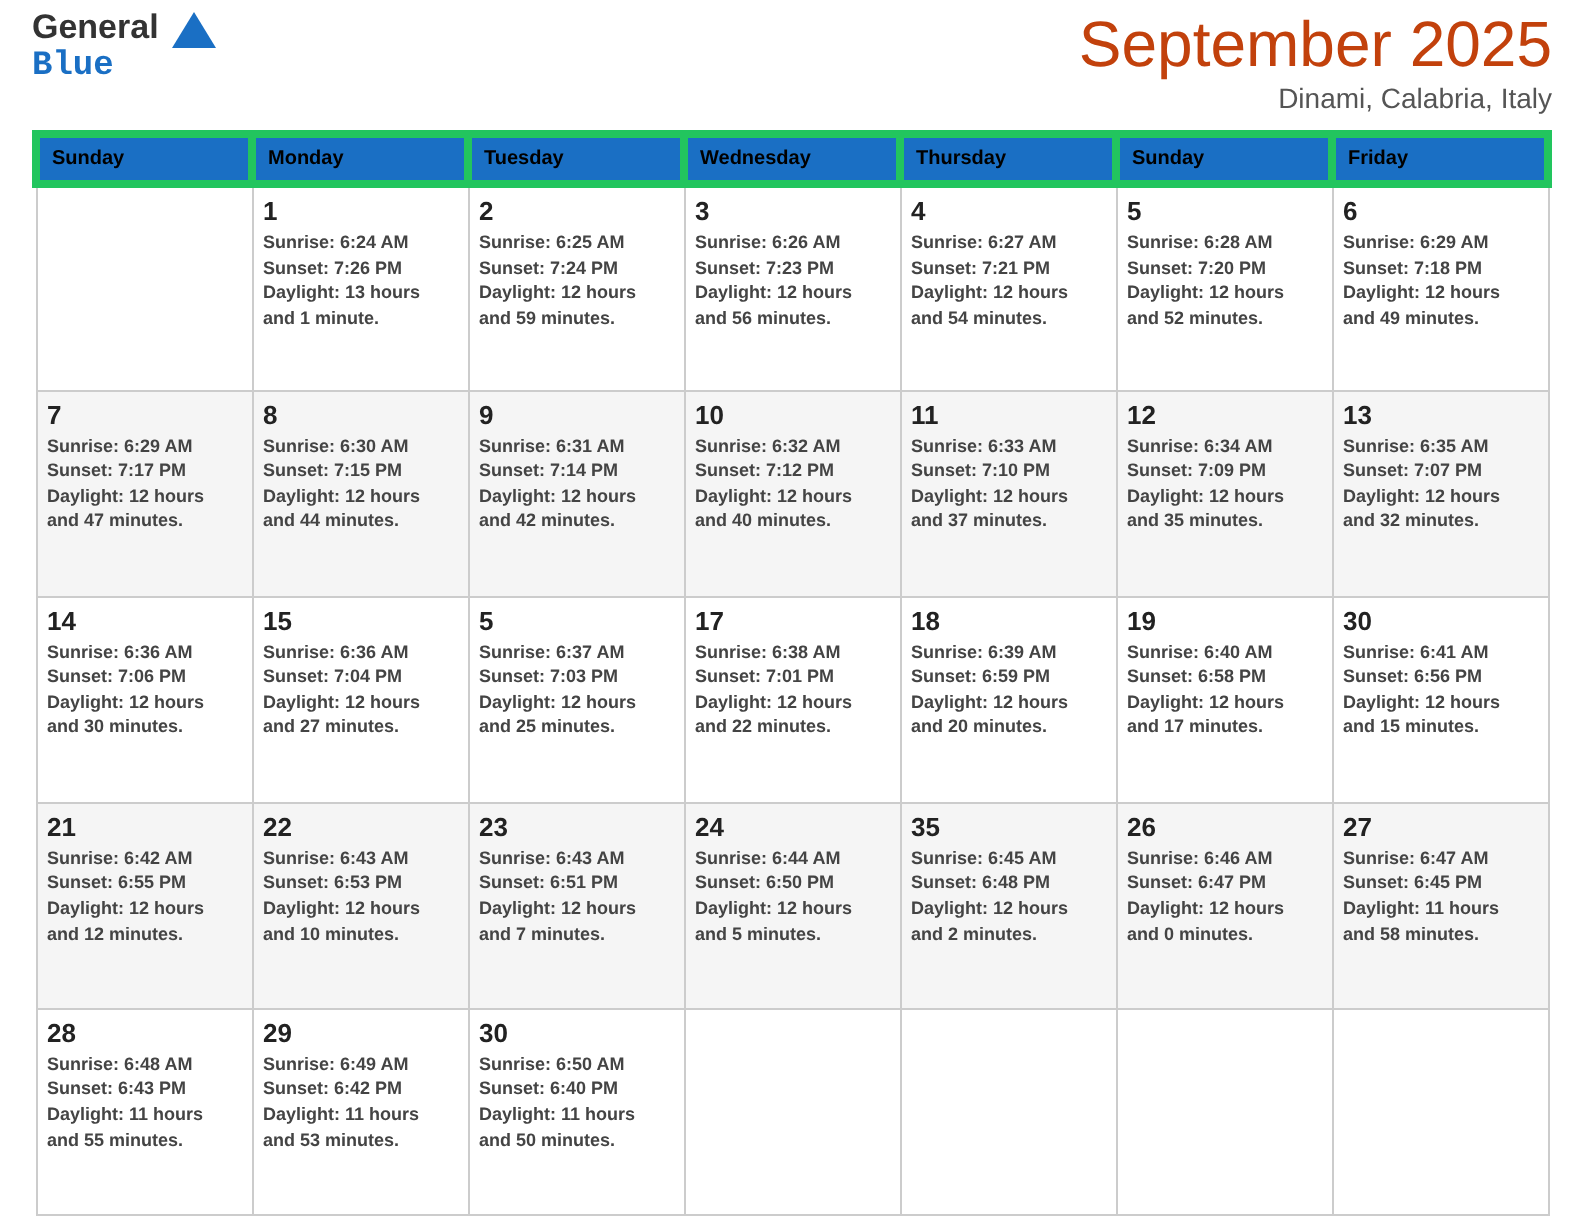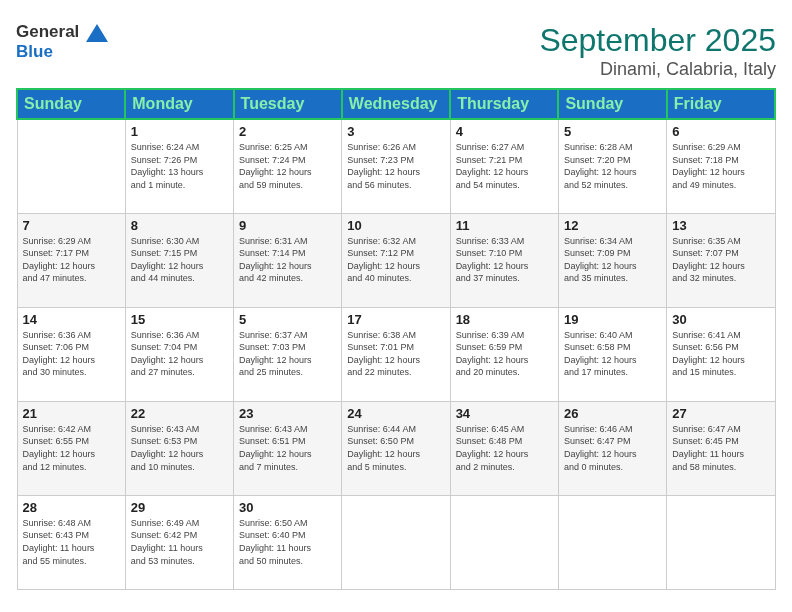--- a/index.html
+++ b/index.html
@@ -6,81 +6,82 @@
     body {
       width: 792px;
       height: 612px;
       font-family: Arial, sans-serif;
       background: #fff;
       overflow: hidden;
     }
     .page {
       width: 792px;
       height: 612px;
-      padding: 22px 16px;
+      padding: 4px 16px;
       display: flex;
       flex-direction: column;
     }
     .header {
       display: flex;
       justify-content: space-between;
       align-items: flex-start;
       margin-bottom: 8px;
     }
     .logo {
       display: flex;
       align-items: center;
     }
     .title-section {
       text-align: right;
     }
     .month-title {
       font-size: 32px;
       font-weight: normal;
-      color: #0f766e;
+      color: #c2410c;
     }
     .location {
-      font-size: 18px;
+      font-size: 14px;
       color: #555;
     }
     .calendar {
       flex: 1;
       border: 1px solid #ccc;
       border-collapse: collapse;
       width: 100%;
       table-layout: fixed;
     }
     .calendar th {
       background: #1a6fc4;
-      color: #86efac;
-      font-size: 16px;
+      color: #000000;
+      font-size: 10px;
       font-weight: bold;
       padding: 5px 6px;
       text-align: left;
-      border: 2px solid #22c55e;
+      border: 4px solid #22c55e;
     }
     .calendar td {
       border: 1px solid #ccc;
       vertical-align: top;
       padding: 4px 5px;
       font-size: 9.5px;
       color: #333;
       height: 80px;
     }
     .day-number {
       font-size: 13px;
       font-weight: bold;
       color: #222;
       display: block;
       margin-bottom: 2px;
     }
     .day-info {
       font-size: 9px;
       color: #444;
       line-height: 1.4;
+      font-weight: bold;
     }
     .empty-cell {
       background: #f9f9f9;
     }
     .row-shaded td {
       background: #f5f5f5;
     }
     .row-white td {
       background: #ffffff;
     }
@@ -92,21 +93,21 @@
   <div class="header">
     <div class="logo">
       <div>
         <div style="display:flex;align-items:center;">
           <div style="line-height:1.15;">
             <div style="font-size:17px;font-weight:bold;color:#333;">General
               <svg width="22" height="18" viewBox="0 0 22 18" style="vertical-align:middle;margin-left:2px;">
                 <polygon points="0,18 11,0 22,18" fill="#1a6fc4"></polygon>
               </svg>
             </div>
-            <div style="font-size:17px;font-weight:bold;color:#1a6fc4;">Blue</div>
+            <div style="font-size:17px;font-weight:bold;color:#1a6fc4;font-family:Liberation Mono, monospace;">Blue</div>
           </div>
         </div>
       </div>
     </div>
     <div class="title-section">
       <div class="month-title">September 2025</div>
       <div class="location">Dinami, Calabria, Italy</div>
     </div>
   </div>
 
@@ -221,21 +222,21 @@
           </td>
           <td>
             <span class="day-number">23</span>
             <div class="day-info">Sunrise: 6:43 AM<br>Sunset: 6:51 PM<br>Daylight: 12 hours<br>and 7 minutes.</div>
           </td>
           <td>
             <span class="day-number">24</span>
             <div class="day-info">Sunrise: 6:44 AM<br>Sunset: 6:50 PM<br>Daylight: 12 hours<br>and 5 minutes.</div>
           </td>
           <td>
-            <span class="day-number">34</span>
+            <span class="day-number">35</span>
             <div class="day-info">Sunrise: 6:45 AM<br>Sunset: 6:48 PM<br>Daylight: 12 hours<br>and 2 minutes.</div>
           </td>
           <td>
             <span class="day-number">26</span>
             <div class="day-info">Sunrise: 6:46 AM<br>Sunset: 6:47 PM<br>Daylight: 12 hours<br>and 0 minutes.</div>
           </td>
           <td>
             <span class="day-number">27</span>
             <div class="day-info">Sunrise: 6:47 AM<br>Sunset: 6:45 PM<br>Daylight: 11 hours<br>and 58 minutes.</div>
           </td>

